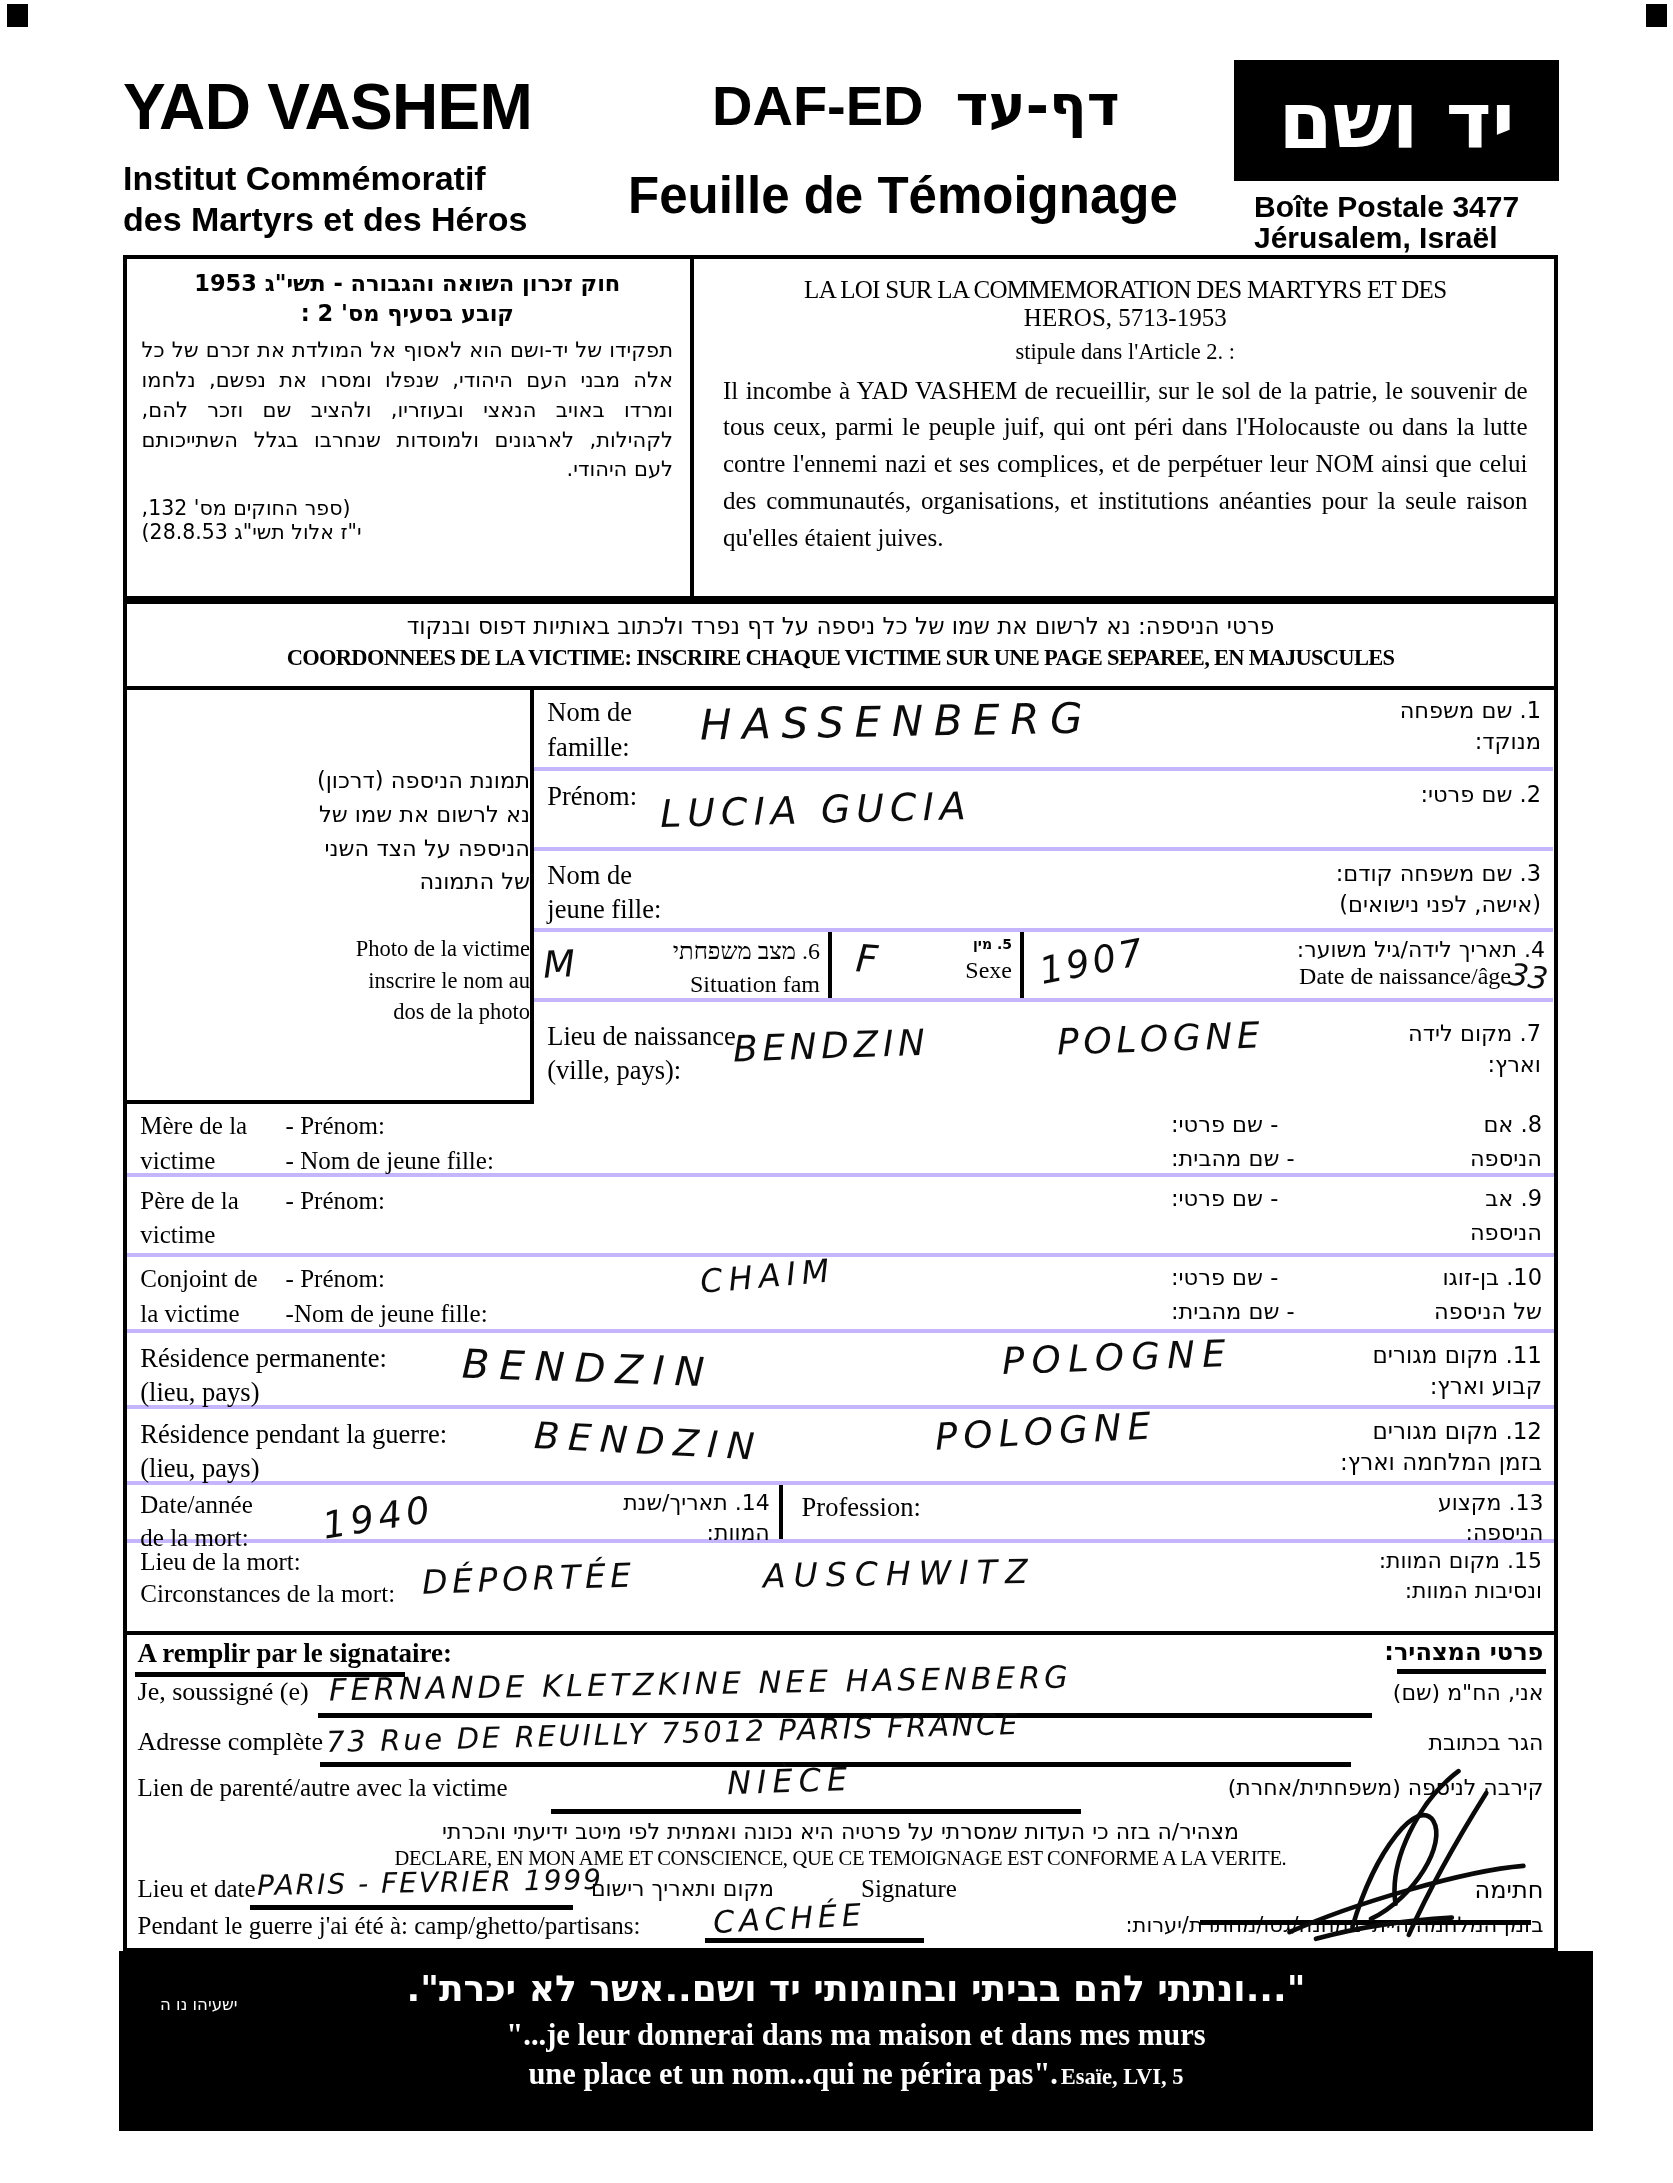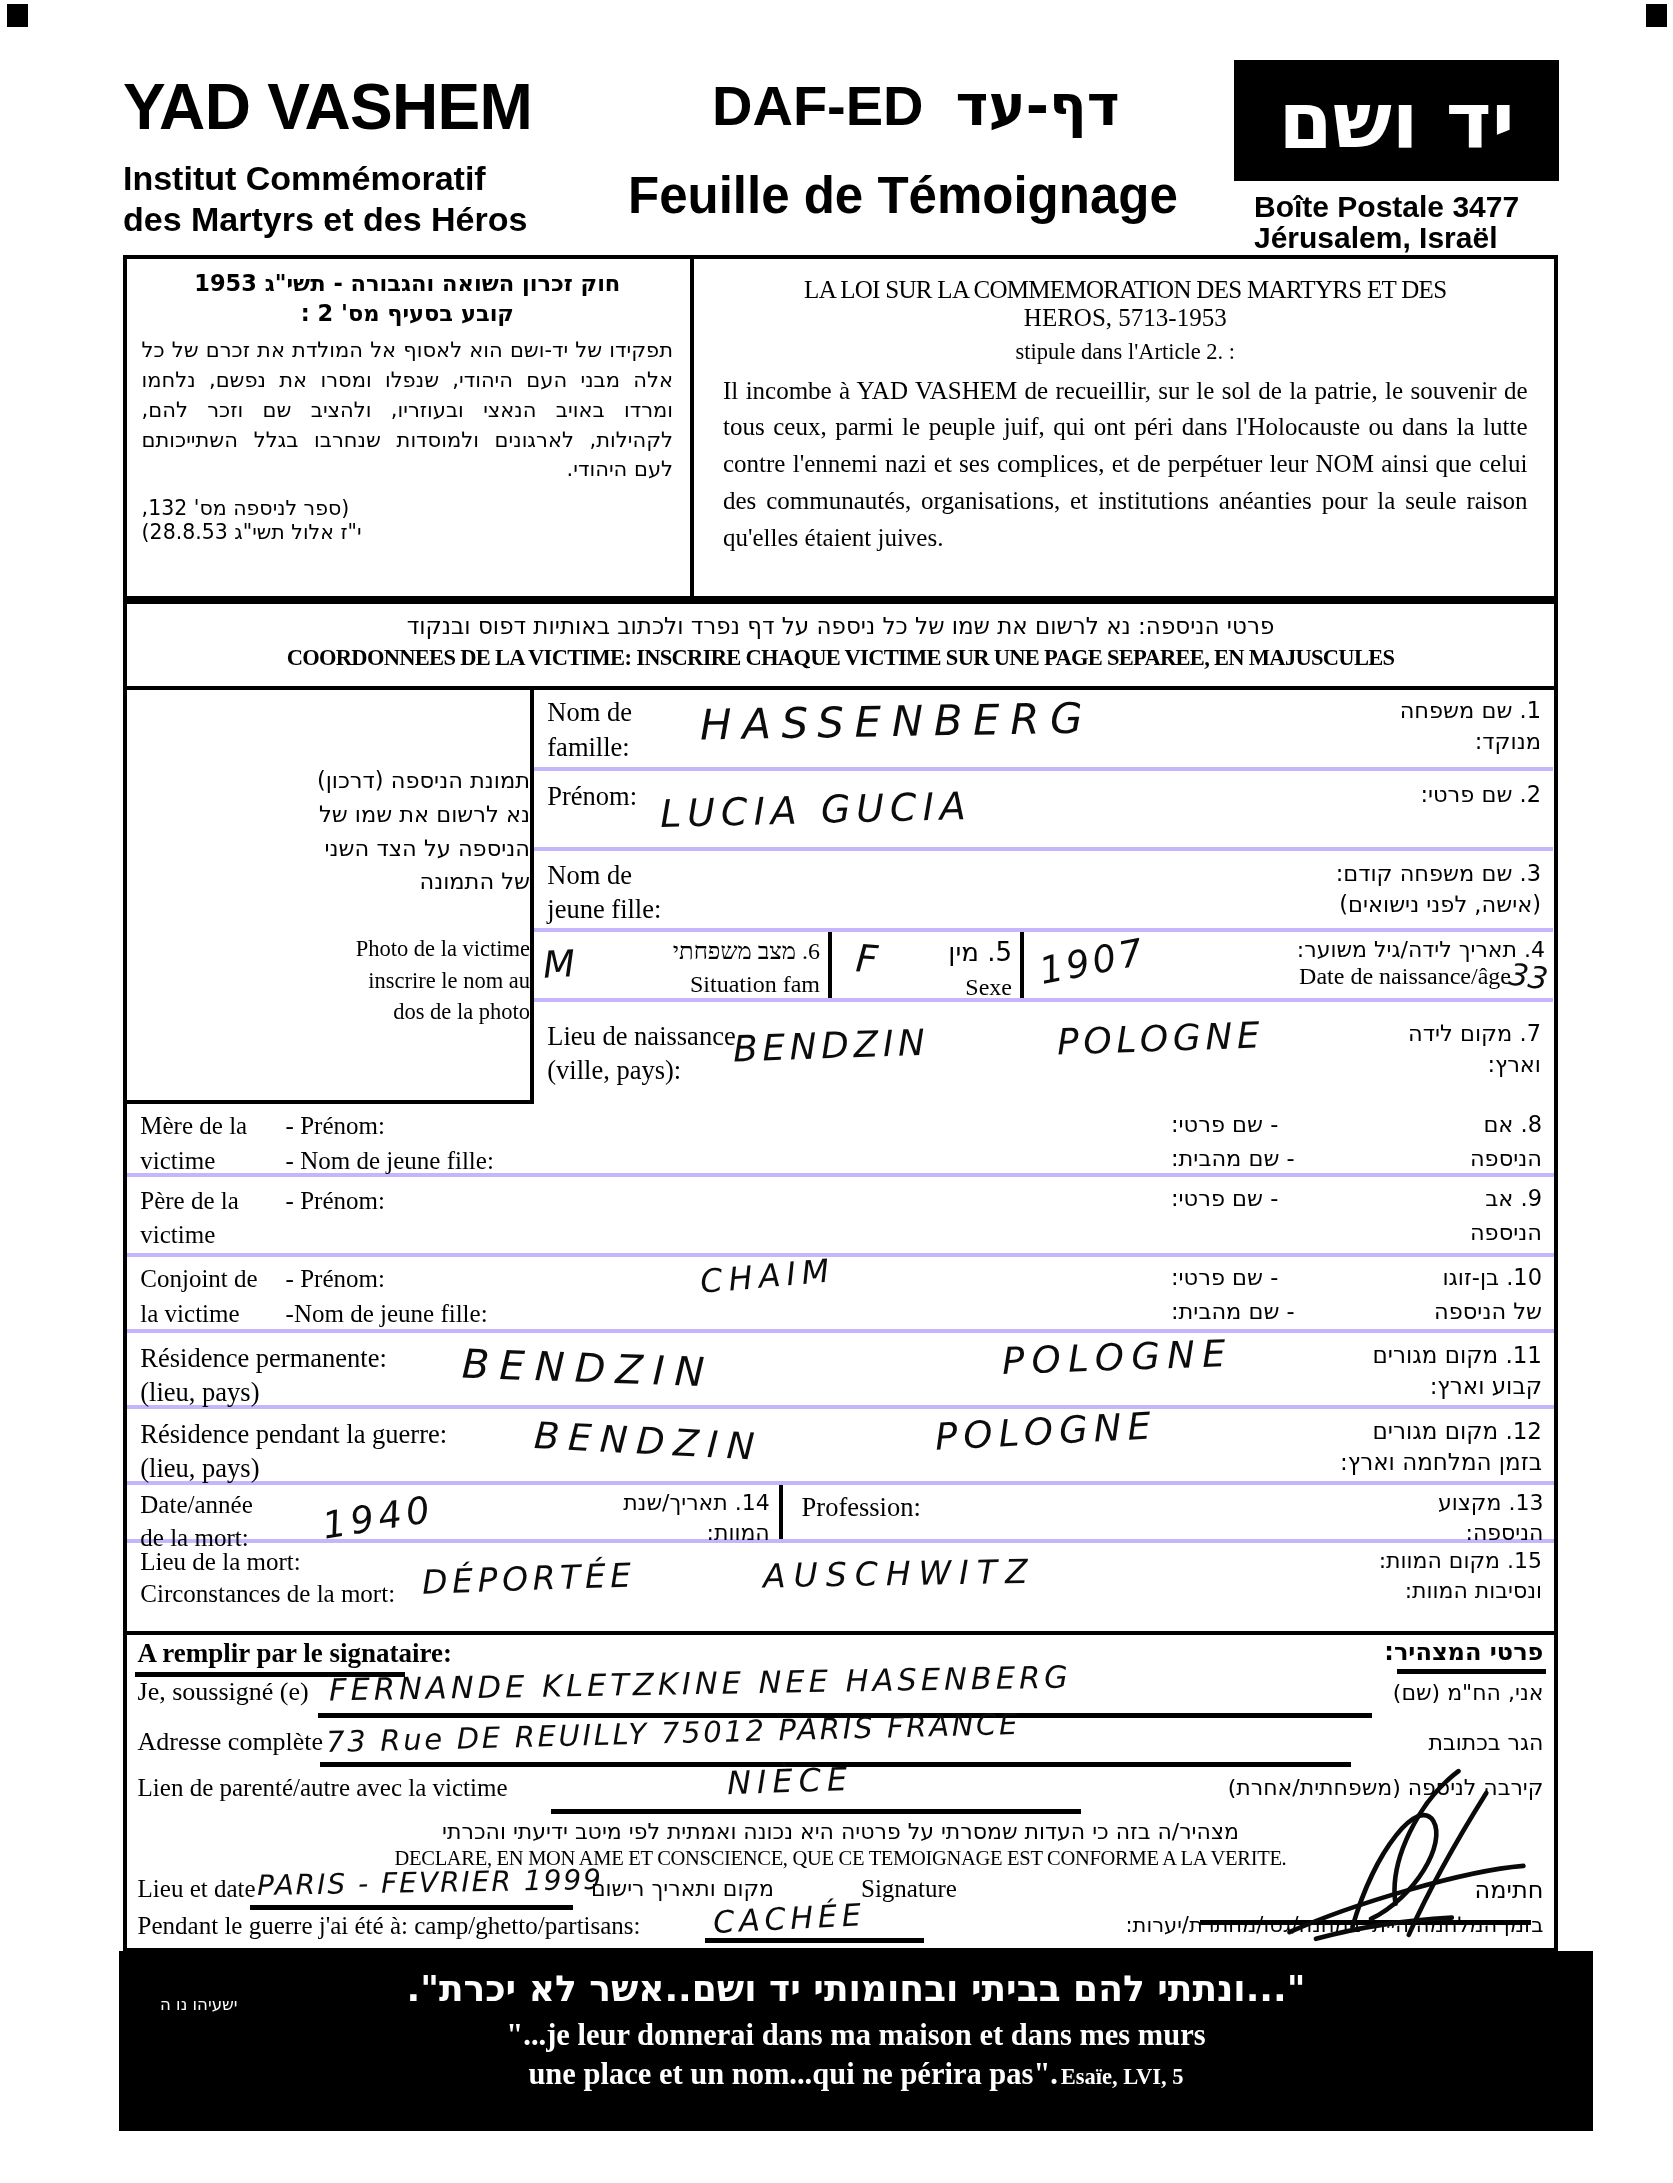--- a/index.html
+++ b/index.html
@@ -68,21 +68,21 @@
     <span class="he b" dir="rtl" style="color:#fff;font-size:78px;">יד ושם</span>
   </div>
   <div class="abs sans b" style="left:1254px;top:190px;font-size:30px;">Boîte Postale 3477</div>
   <div class="abs sans b" style="left:1254px;top:221px;font-size:30px;">Jérusalem, Israël</div>
 
   <div class="lawbox">
     <div class="law-he he" dir="rtl">
       <div class="b" style="font-size:22.5px;text-align:center;">חוק זכרון השואה והגבורה - תשי"ג 1953</div>
       <div class="b" style="font-size:22.5px;text-align:center;margin-top:4px;">קובע בסעיף מס' 2 :</div>
       <div style="font-size:21px;line-height:1.42;text-align:justify;margin-top:10.6px;">תפקידו של יד-ושם הוא לאסוף אל המולדת את זכרם של כל אלה מבני העם היהודי, שנפלו ומסרו את נפשם, נלחמו ומרדו באויב הנאצי ובעוזריו, ולהציב שם וזכר להם, לקהילות, לארגונים ולמוסדות שנחרבו בגלל השתייכותם לעם היהודי.</div>
-      <div style="font-size:20.5px;text-align:left;margin-top:10.6px;">(ספר לניספה מס' 132,</div>
+      <div style="font-size:20.5px;text-align:left;margin-top:10.6px;">(ספר החוקים מס' 132,</div>
       <div style="font-size:20.5px;text-align:left;">י"ז אלול תשי"ג 28.8.53)</div>
     </div>
     <div class="law-fr fr">
       <div style="font-size:25px;text-align:center;letter-spacing:-0.7px;">LA LOI SUR LA COMMEMORATION DES MARTYRS ET DES</div>
       <div style="font-size:25px;text-align:center;">HEROS, 5713-1953</div>
       <div style="font-size:22.5px;text-align:center;margin-top:6.6px;">stipule dans l'Article 2. :</div>
       <div style="font-size:25px;line-height:1.47;text-align:justify;margin-top:8px;">Il incombe à YAD VASHEM de recueillir, sur le sol de la patrie, le souvenir de tous ceux, parmi le peuple juif, qui ont péri dans l'Holocauste ou dans la lutte contre l'ennemi nazi et ses complices, et de perpétuer leur NOM ainsi que celui des communautés, organisations, et institutions anéanties pour la seule raison qu'elles étaient juives.</div>
     </div>
   </div>
 
@@ -143,21 +143,21 @@
           <div class="cell" style="width:298px;border-right:4px solid #000;">
             <div class="hw" style="position:absolute;left:9.3px;top:10.6px;font-size:37px;transform:rotate(-3deg);">M</div>
             <div class="helbl" style="top:2.7px;right:8px;" dir="rtl">
               <div style="font-size:24px;font-family:Liberation Serif, serif;">6. מצב משפחתי</div>
               <div class="fr" style="direction:ltr;font-size:24px;">Situation fam</div>
             </div>
           </div>
           <div class="cell" style="width:192px;border-right:4px solid #000;">
             <div class="hw" style="position:absolute;left:24px;top:5.3px;font-size:38px;transform:rotate(4deg);">F</div>
             <div class="helbl" style="top:2.7px;right:8px;" dir="rtl">
-              <div style="font-size:26px;">5. מין</div>
+              <div style="font-size:14px;font-weight:bold;">5. מין</div>
               <div class="fr" style="direction:ltr;font-size:24px;">Sexe</div>
             </div>
           </div>
           <div class="cell" style="flex:1;">
             <div class="hw" style="position:absolute;left:14.6px;top:8px;font-size:37px;letter-spacing:3.3px;transform:rotate(-11deg);">1907</div>
             <div class="helbl" style="top:2.7px;right:8px;" dir="rtl">
               <div style="font-size:22px;">4. תאריך לידה/גיל משוער:</div>
             </div>
             <div class="fr" style="position:absolute;right:42px;top:30.5px;font-size:24px;white-space:nowrap;">Date de naissance/âge</div>
             <div class="hw" style="position:absolute;right:5.3px;top:26.5px;font-size:30.5px;transform:rotate(8deg);">33</div>

